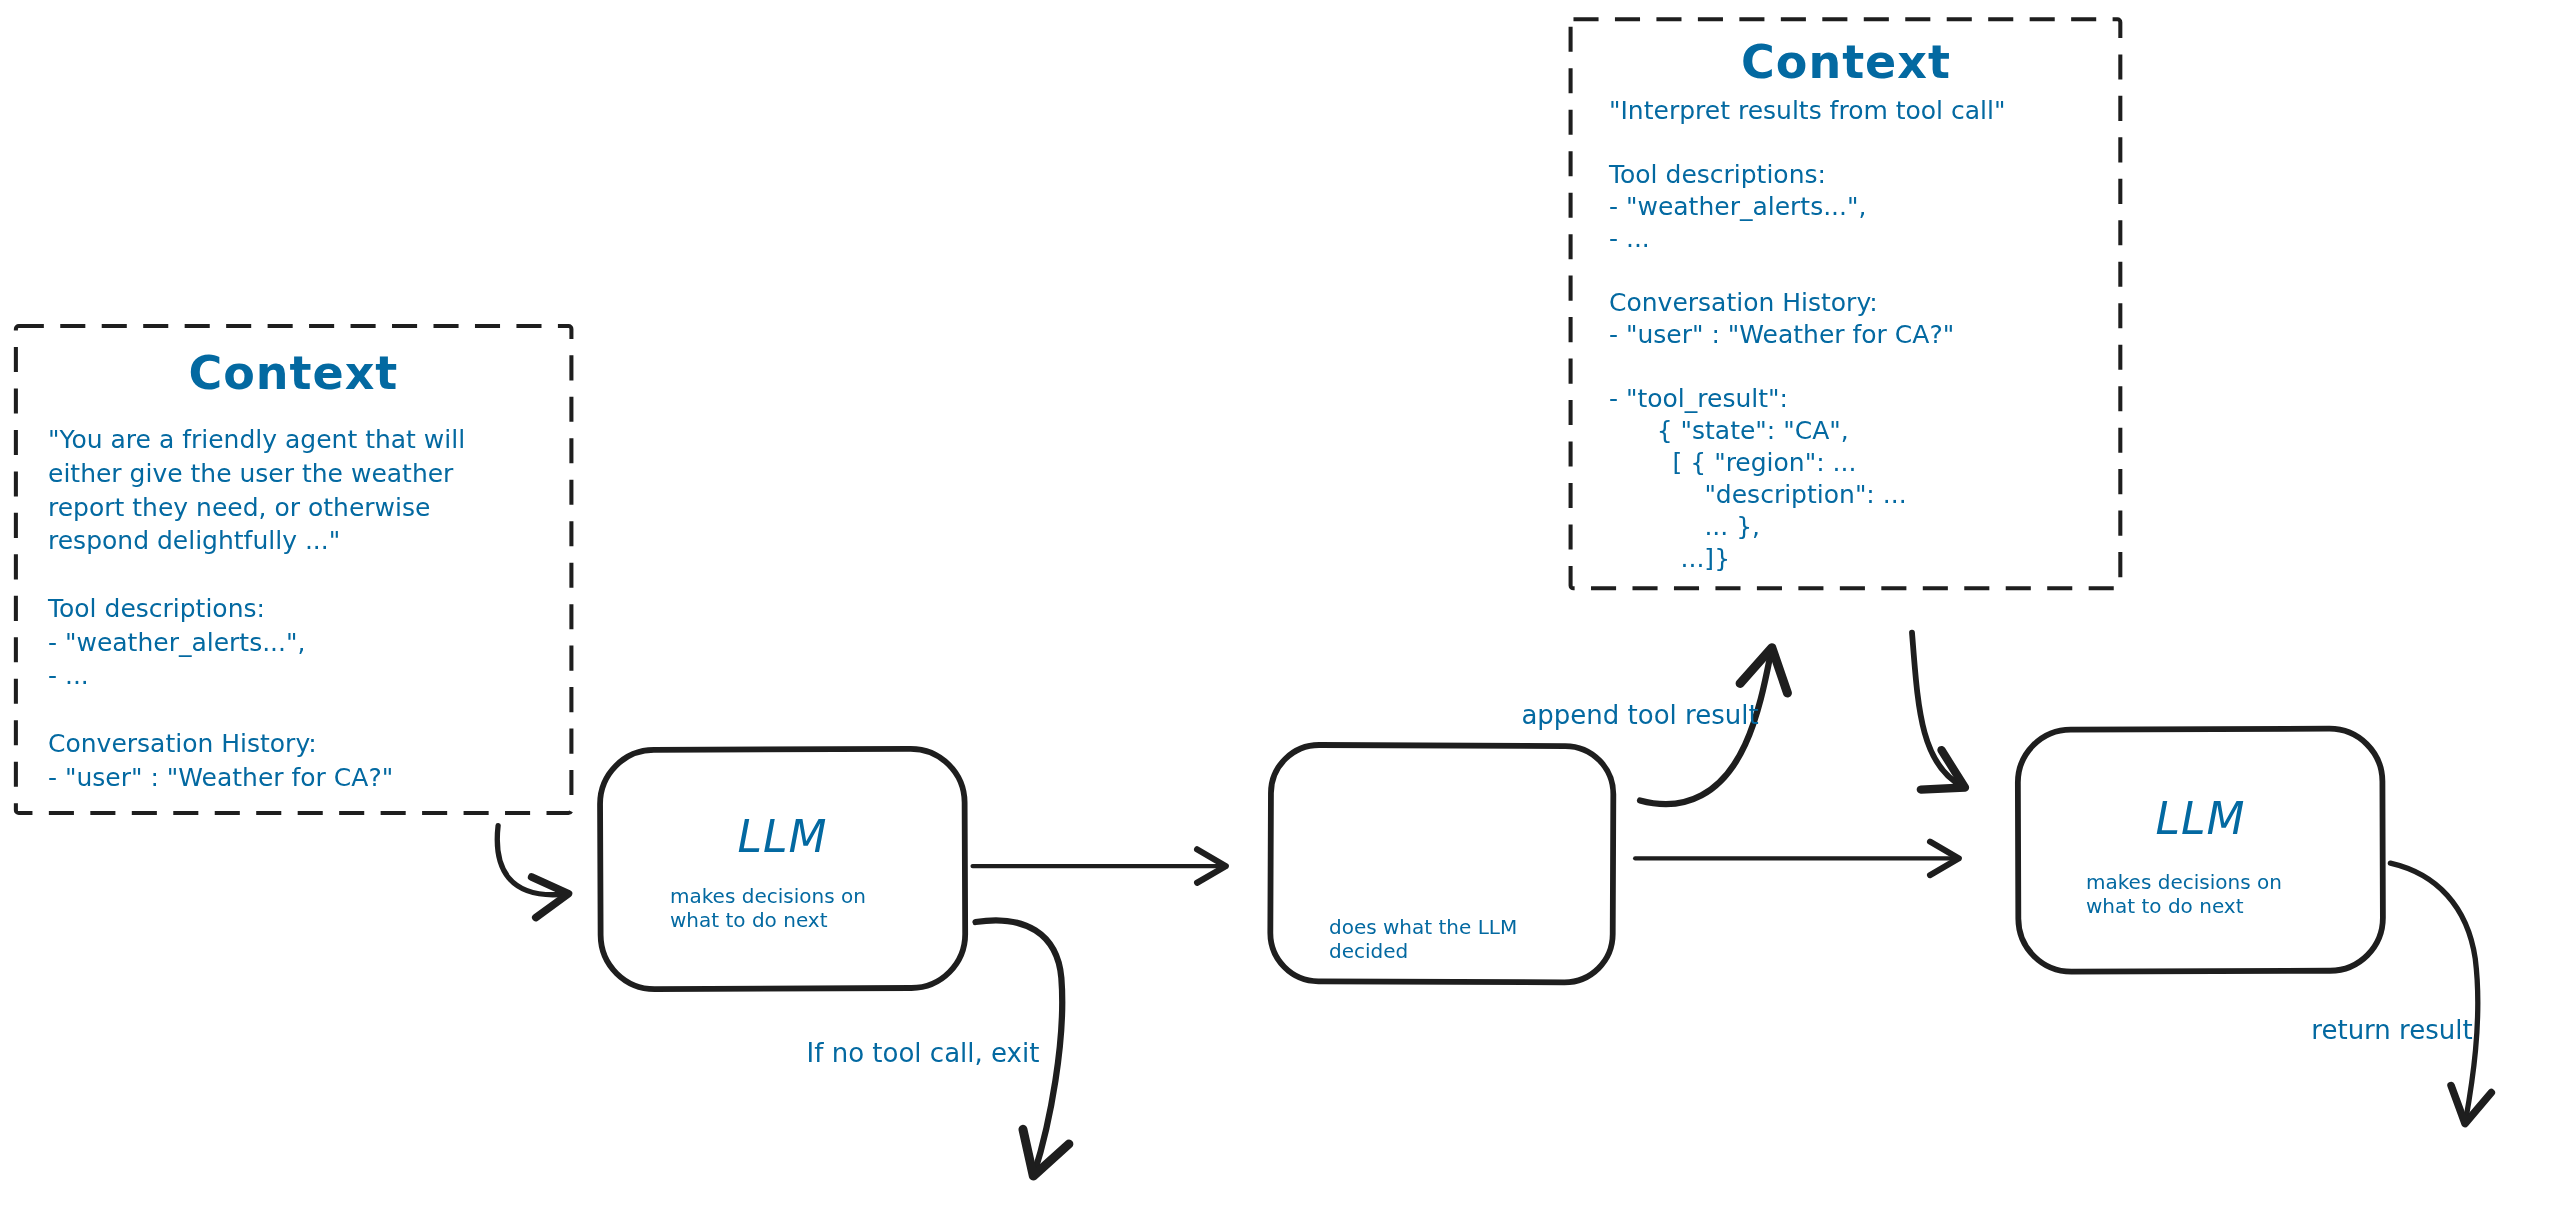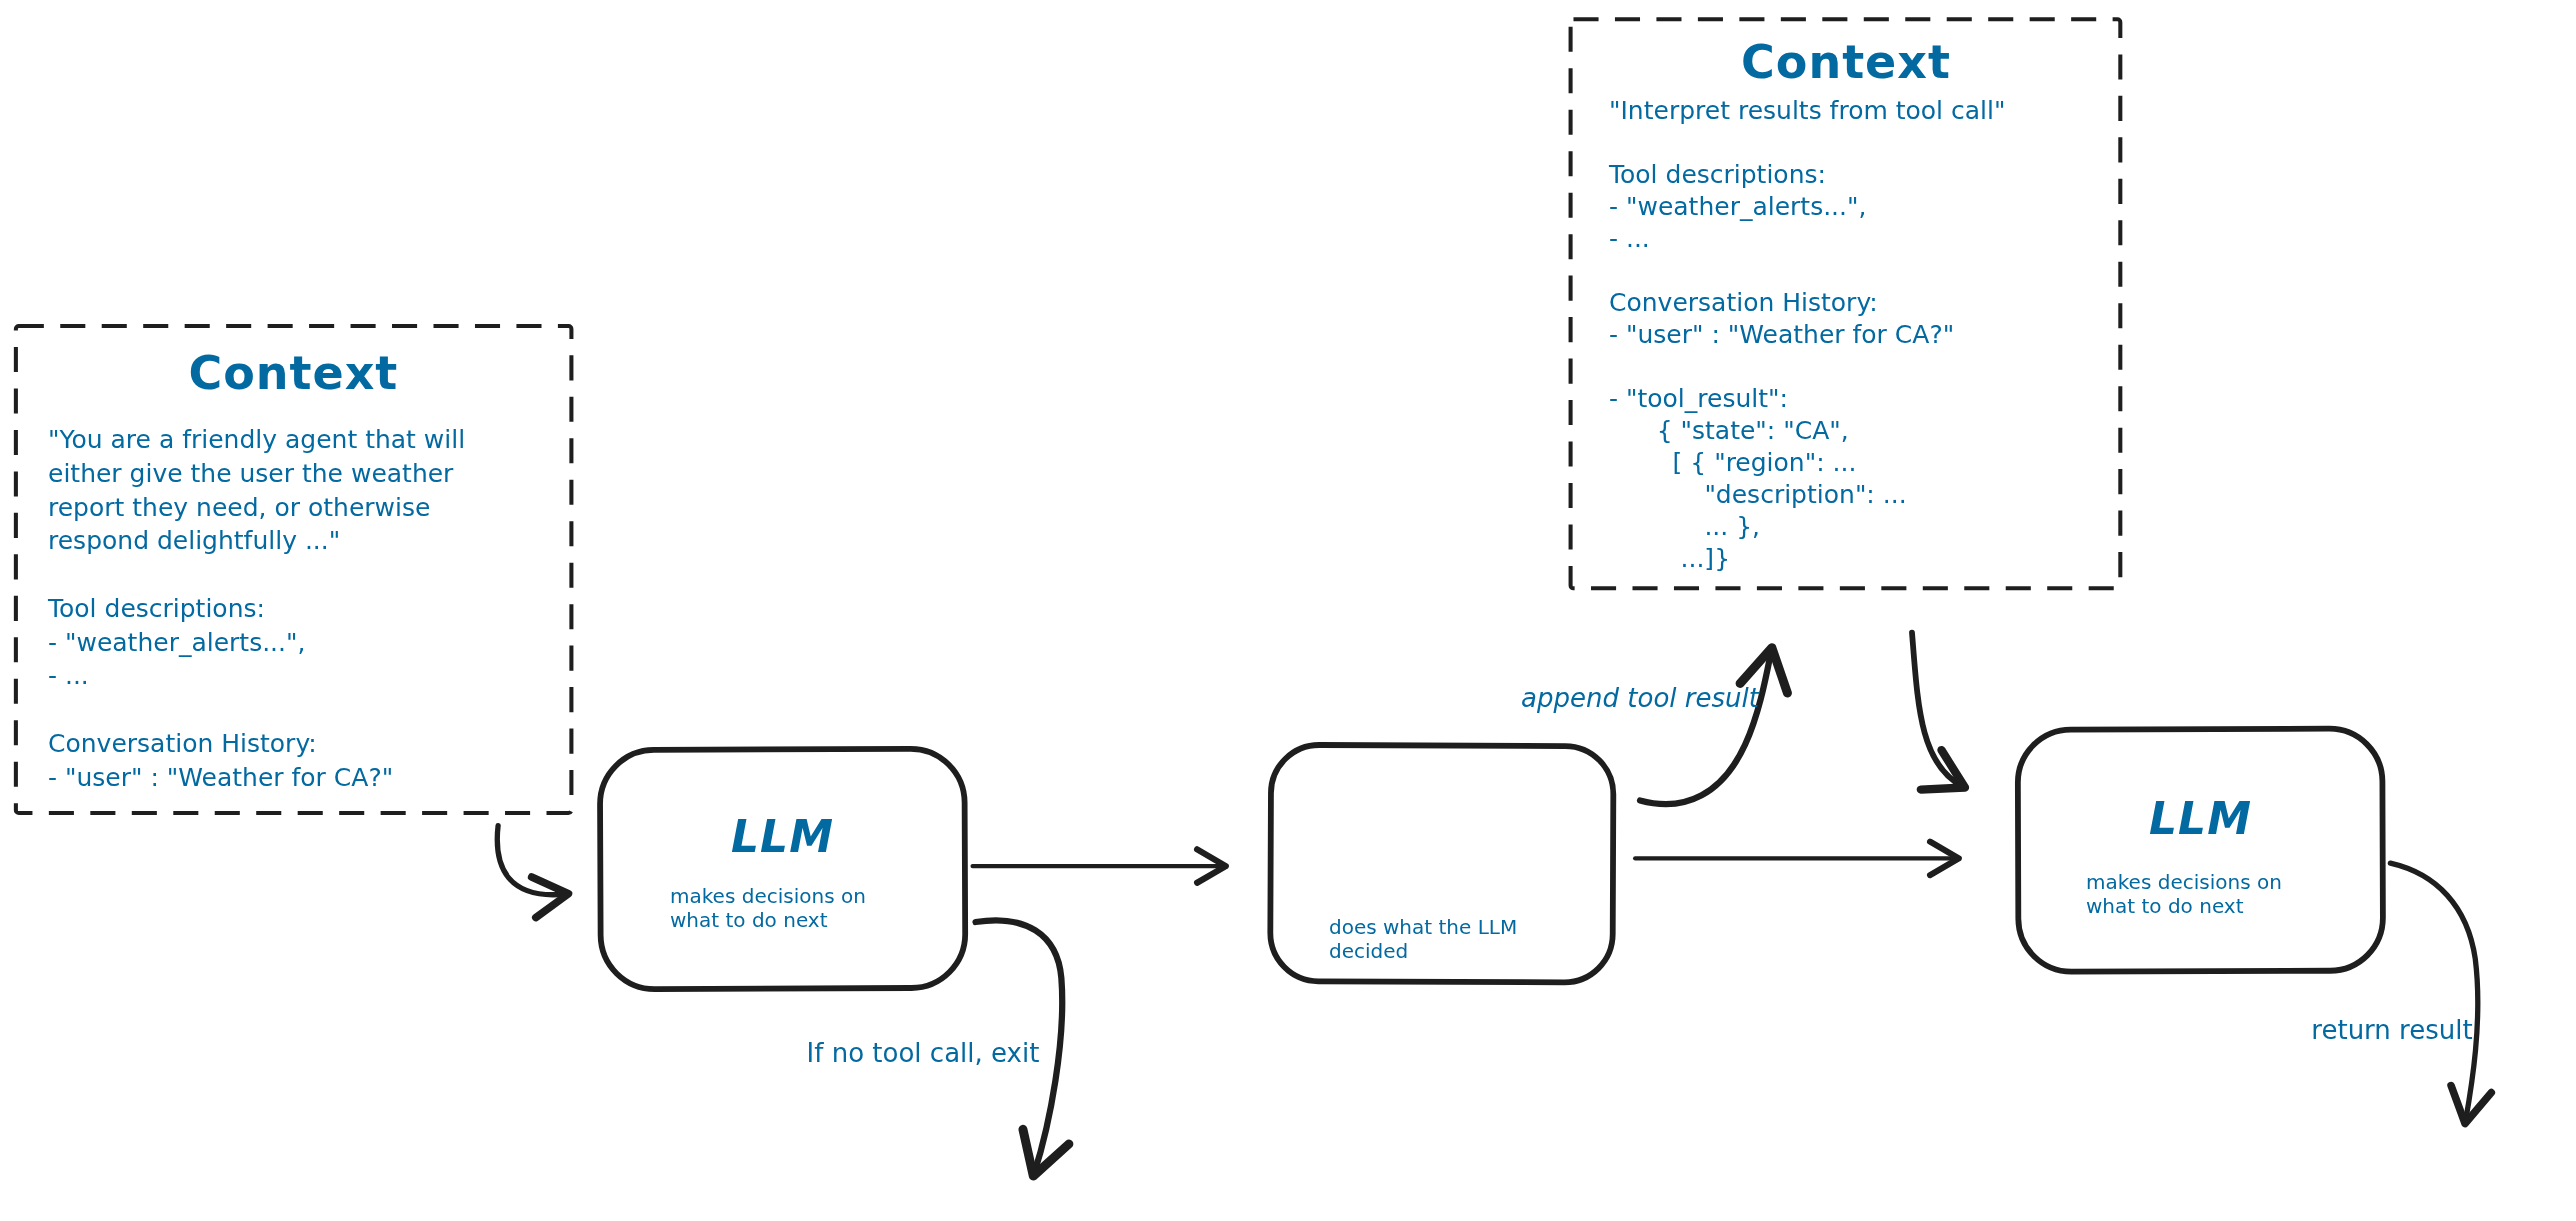--- a/index.html
+++ b/index.html
@@ -32,21 +32,21 @@
     font-size: 46px;
     font-weight: 700;
     text-align: center;
     letter-spacing: 1px;
   }
   .ctx-body {
     font-size: 25px;
   }
   .node-title {
     font-size: 44px;
-    font-weight: 700;
+    font-weight: 400;
     text-align: center;
     letter-spacing: 1px;
   }
   .node-title.italic {
     font-style: italic;
   }
   .node-sub {
     font-size: 20px;
     line-height: 1.22;
   }
@@ -118,18 +118,18 @@
   <div class="txt node-sub" style="left:670px; top:884px;">makes decisions on
 what to do next</div>
 
   <div class="txt node-sub" style="left:1329px; top:884px;margin-top:31px;">does what the LLM
 decided</div>
 
   <div class="txt node-title italic" style="left:2018px; top:789px; width:365px;">LLM</div>
   <div class="txt node-sub" style="left:2086px; top:870px;">makes decisions on
 what to do next</div>
 
-  <div class="txt edge-label" style="left:1640px; top:681px;font-style:italic;">append tool result</div>
+  <div class="txt edge-label" style="left:1640px; top:698px;">append tool result</div>
   <div class="txt edge-label" style="left:923px; top:1036px;">If no tool call, exit</div>
   <div class="txt edge-label" style="left:2392px; top:1013px;">return result</div>
 
 </div>
 
 
 </body></html>

